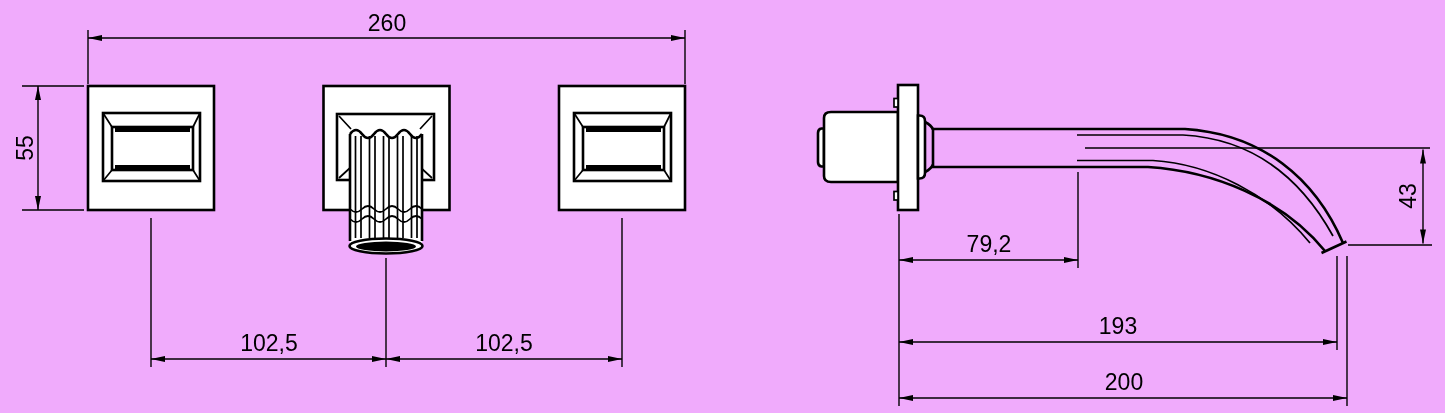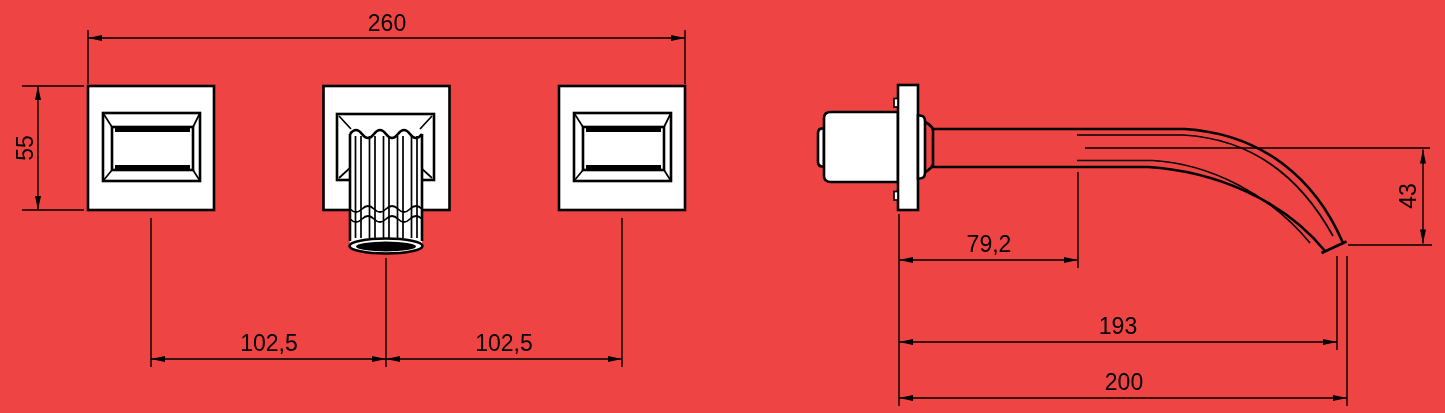--- a/index.html
+++ b/index.html
@@ -1,16 +1,16 @@
 <!DOCTYPE html>
 <html><head>
 <meta charset="utf-8">
 <style>
   html,body{margin:0;padding:0;background:#ffffff;}
-  .stage{position:relative;width:1445px;height:413px;background:#ef4444;overflow:hidden;
+  .stage{position:relative;width:1445px;height:413px;background:#f0abfc;overflow:hidden;
          font-family:"Liberation Sans",sans-serif;}
   svg text{font-family:"Liberation Sans",sans-serif;font-size:23px;fill:#000000;}
   .mid{text-anchor:middle;}
   .g2{fill:none;stroke:#000;stroke-width:2.6;}
   .g1{fill:none;stroke:#000;stroke-width:1.7;}
   .dm{fill:none;stroke:#000;stroke-width:1.4;}
   .dma{marker-start:url(#arw);marker-end:url(#arw);}
   .wf{fill:#ffffff;}
   .bk{fill:#000000;stroke:none;}
 </style>

